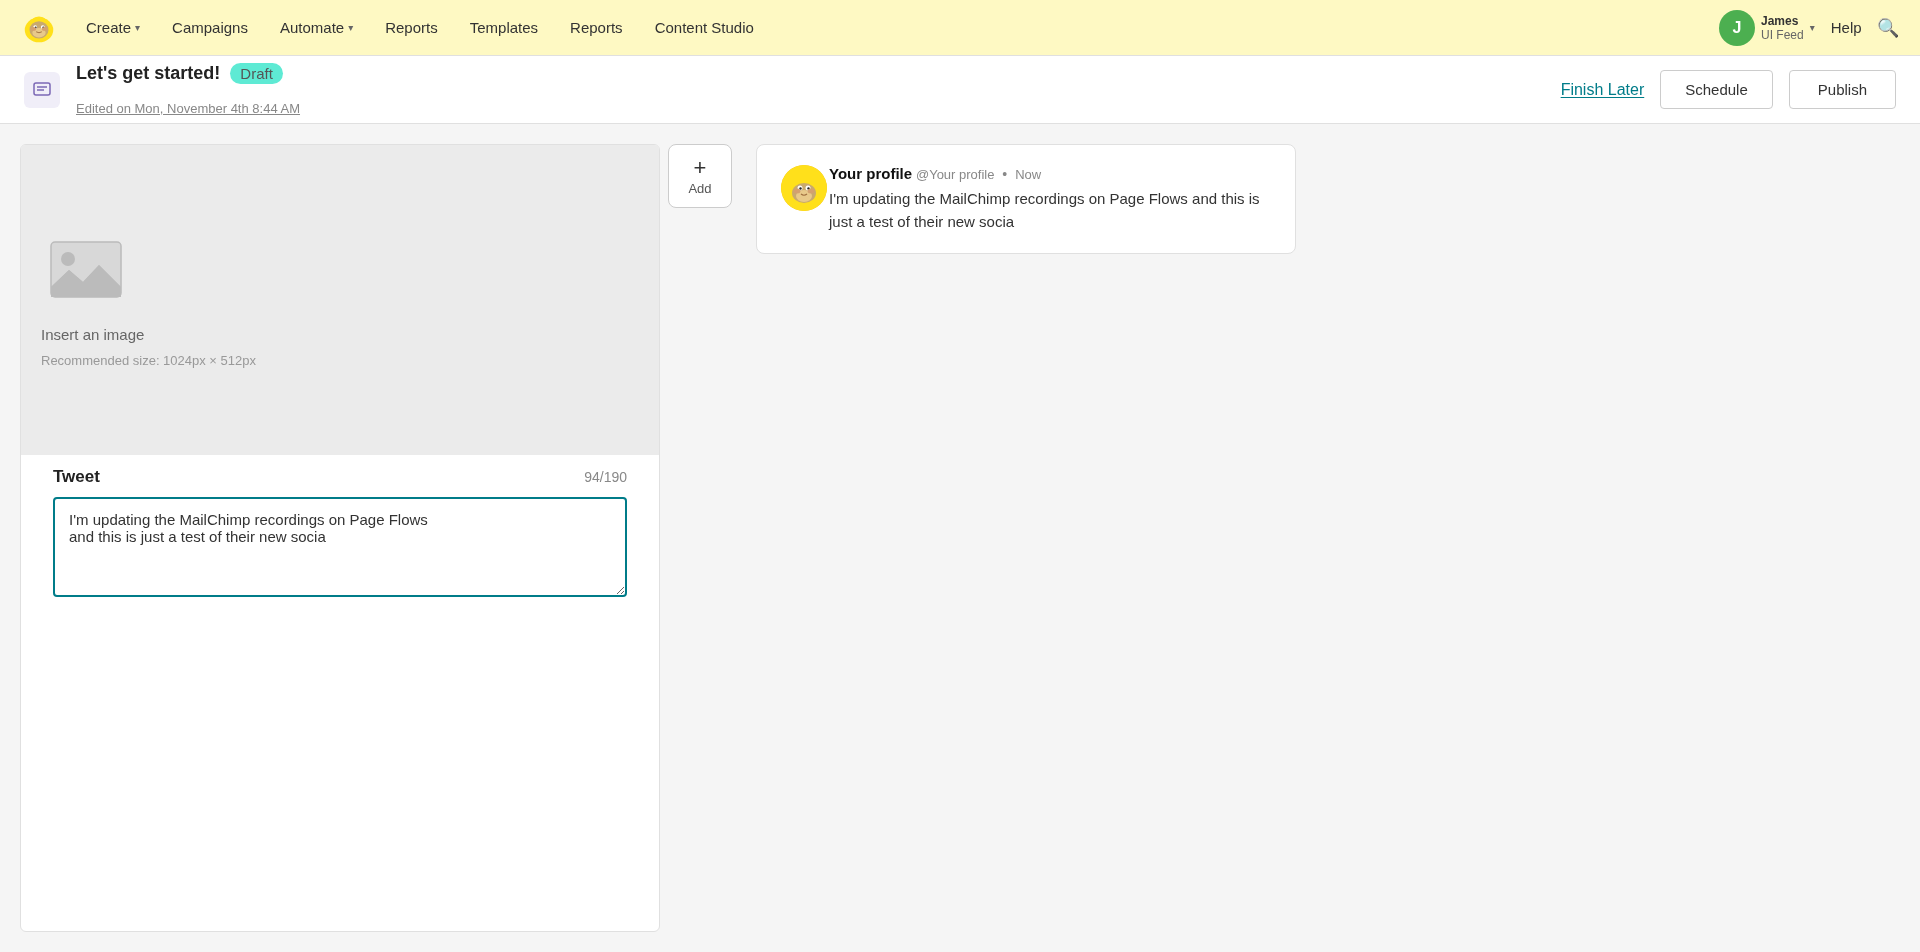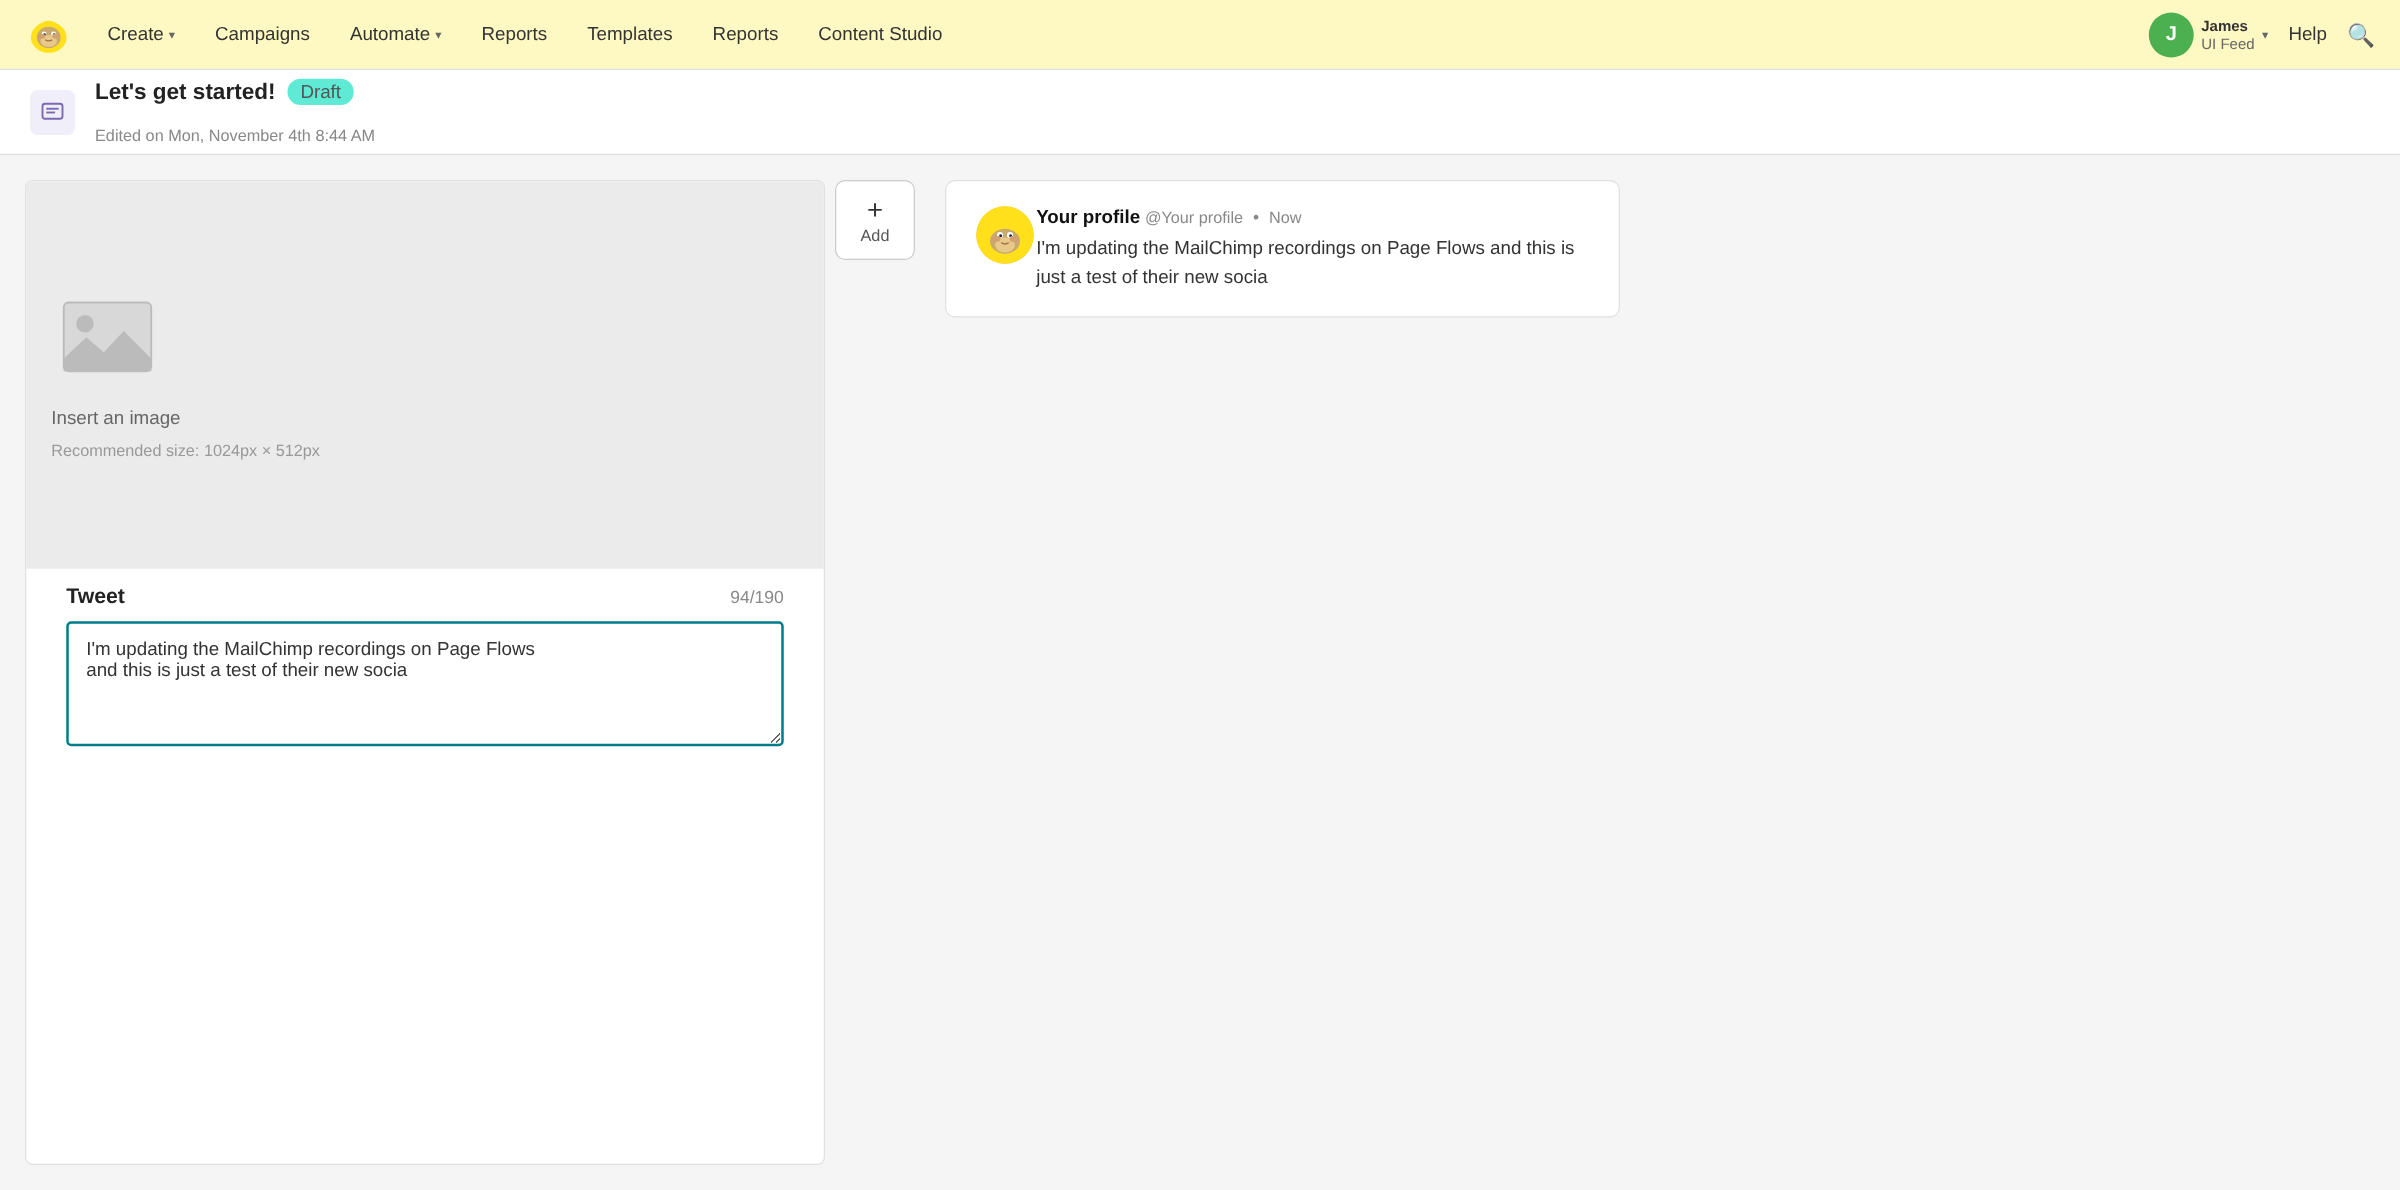--- a/index.html
+++ b/index.html
@@ -67,21 +67,21 @@
     .header-title-group { display: flex; flex-direction: column; }
     .header-title {
       font-size: 18px; font-weight: 700; color: #222;
       display: flex; align-items: center; gap: 10px;
     }
     .draft-badge {
       background: #5eead4; color: #555;
       border-radius: 12px; padding: 2px 10px;
       font-size: 15px; font-weight: 500; text-align: center;
     }
-    .header-subtitle { font-size: 13px; color: #888; margin-top: 17px; }
+    .header-subtitle { font-size: 13px; color: #888; margin-top: 17px; text-decoration: underline; }
     .header-spacer { flex: 1; }
     .header-actions { display: flex; align-items: center; gap: 16px; }
     .btn-finish-later {
       background: none; border: none;
       color: #007c89; font-size: 16px; font-weight: 500;
       cursor: pointer; text-decoration: underline;
       text-underline-offset: 2px;
     }
     .btn-schedule {
       background: #fff; border: 1.5px solid #ccc;
@@ -280,20 +280,25 @@
     </svg>
   </div>
   <div class="header-title-group">
     <div class="header-title">
       <span>Let's get started!</span>
       <span class="draft-badge">Draft</span>
     </div>
     <div class="header-subtitle">Edited on Mon, November 4th 8:44 AM</div>
   </div>
   <div class="header-spacer"></div>
+  <div class="header-actions">
+    <button class="btn-finish-later">Finish Later</button>
+    <button class="btn-schedule">Schedule</button>
+    <button class="btn-publish">Publish</button>
+  </div>
 </div>
 
 <div class="main-content">
 
   <div class="left-panel">
 
     <div class="image-area">
       <div class="image-placeholder-icon">
         <svg width="90" height="80" viewBox="0 0 90 80" fill="none">
           <rect x="10" y="10" width="70" height="55" rx="4" fill="#d8d8d8" stroke="#bbb" stroke-width="1.5"></rect>

